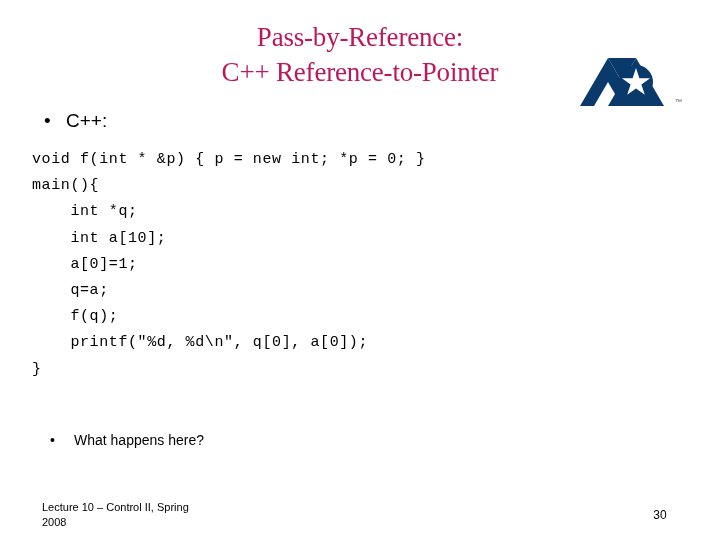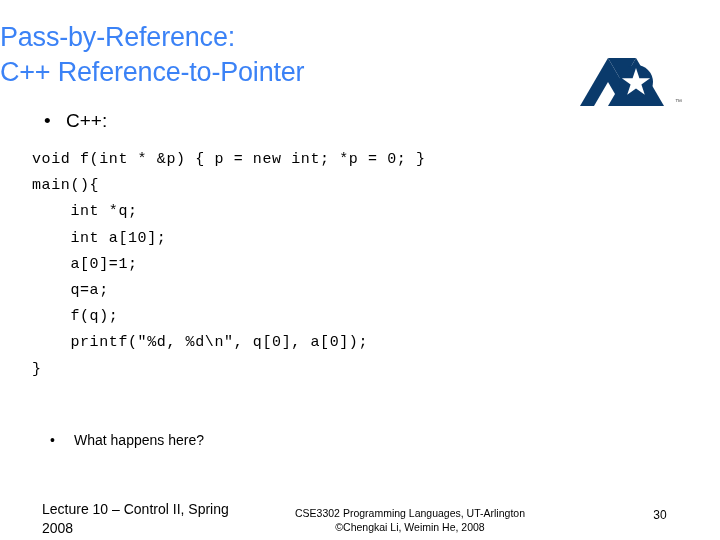--- a/index.html
+++ b/index.html
@@ -18,25 +18,25 @@
   .slide {
     position: relative;
     width: 720px;
     height: 540px;
   }
   .title {
     position: absolute;
     left: 0;
     top: 20px;
     width: 720px;
-    text-align: left;
+    text-align: center;
     font-size: 27px;
     line-height: 1.28;
-    font-family: Liberation Sans, sans-serif;
-    color: #3b82f6;
+    font-family: Liberation Serif, serif;
+    color: #be185d;
     white-space: pre-line;
     letter-spacing: -0.2px;
   }
   .logo {
     position: absolute;
     left: 578px;
     top: 56px;
     width: 118px;
     height: 55px;
   }
@@ -75,21 +75,21 @@
   }
   .bullet-2 .dot {
     display: inline-block;
     width: 24px;
   }
   .footer-left {
     position: absolute;
     left: 42px;
     top: 500px;
     width: 210px;
-    font-size: 14px;
+    font-size: 11px;
     line-height: 1.35;
     color: #000000;
     white-space: pre-line;
   }
   .footer-center {
     position: absolute;
     left: 210px;
     top: 506px;
     width: 400px;
     text-align: center;
@@ -141,17 +141,15 @@
     f(q);
     printf("%d, %d\n", q[0], a[0]);
 }</div>
 
   <div class="bullet-2">
     <span class="dot">•</span><span>What happens here?</span>
   </div>
 
   <div class="footer-left">Lecture 10 – Control II, Spring
 2008</div>
-  <div class="footer-center">CSE3302 Programming Languages, UT-Arlington
-©Chengkai Li, Weimin He, 2008</div>
   <div class="footer-right">30</div>
 
 </div>
 
 </body></html>

